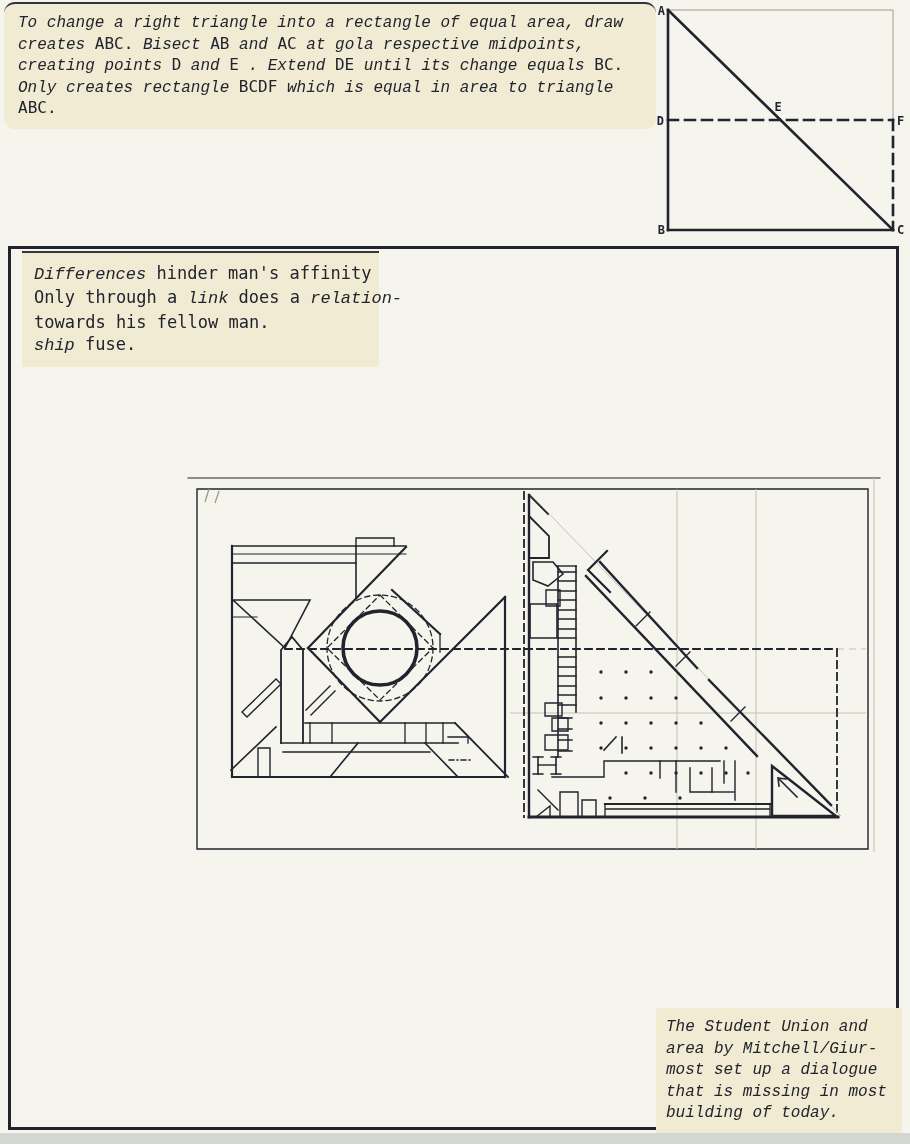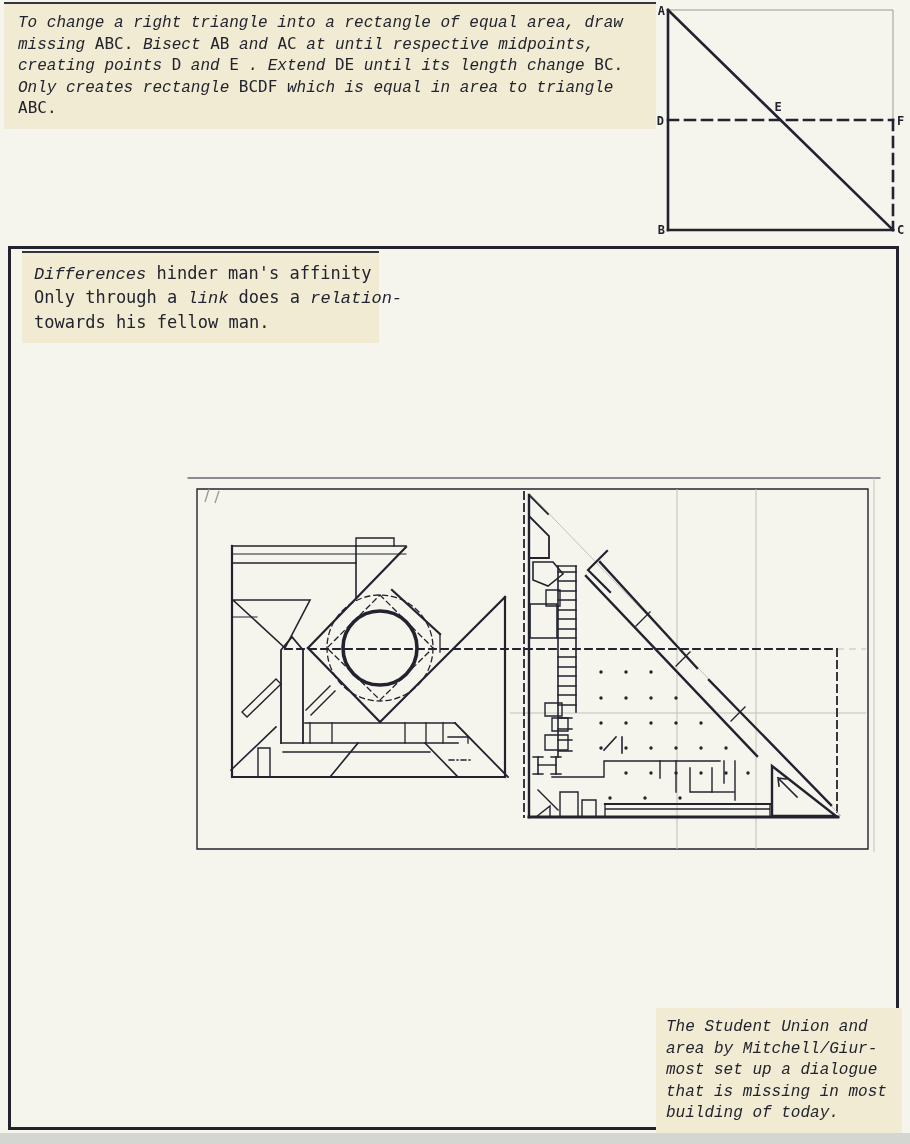--- a/index.html
+++ b/index.html
@@ -7,21 +7,21 @@
     --faint:#c2c2b8; --ghost:#9c9c92; --strip:#d3d6d1; --pencil:#9a9a88;
   }
   html,body{margin:0;padding:0;}
   .page{position:relative;width:910px;height:1144px;background:var(--paper);overflow:hidden;
         font-family:"DejaVu Sans Mono","Liberation Mono",monospace;color:var(--ink);}
   .note{position:absolute;background:var(--cream);box-sizing:border-box;}
   .note .line{white-space:pre;}
   .seg-i{font-style:italic;font-family:"Liberation Mono","DejaVu Sans Mono",monospace;}
   .seg-u{font-style:normal;font-family:"DejaVu Sans Mono","Liberation Mono",monospace;}
   .note-top{left:4px;top:2px;width:652px;padding:8px 8px 10px 14px;border-top:2px solid var(--rule);
-            font-size:16px;line-height:20.6px;}
+            font-size:16px;line-height:20.6px;border-radius:11px;}
   .note-mid{left:22px;top:251px;width:357px;padding:9px 0 10px 12px;border-top:2px solid var(--rule);
             font-size:17px;line-height:22.3px;}
   .note-bottom{left:656px;top:1008px;width:246px;padding:8px 4px 10px 10px;
             font-size:16px;line-height:19.6px;}
   .main-border{position:absolute;left:8px;top:246px;width:891px;height:884px;
             border:3px solid var(--ink);box-sizing:border-box;background:transparent;}
   .edge-strip{position:absolute;left:0;top:1133px;width:910px;height:11px;background:var(--strip);}
   svg{position:absolute;}
   .diagram-svg{left:650px;top:0;}
   .plans-svg{left:185px;top:470px;}
@@ -38,22 +38,22 @@
   .dot{fill:var(--ink);}
   .diag-label{font:700 12px "DejaVu Sans Mono",monospace;fill:var(--ink);}
 </style>
 </head>
 <body>
 
 <div class="page">
 
   <div class="note note-top">
     <div class="line"><span class="seg-i">To change a right triangle into a rectangle of equal area, draw</span></div>
-    <div class="line"><span class="seg-i">missing </span><span class="seg-u">ABC.</span><span class="seg-i"> Bisect </span><span class="seg-u">AB</span><span class="seg-i"> and </span><span class="seg-u">AC</span><span class="seg-i"> at until respective midpoints,</span></div>
-    <div class="line"><span class="seg-i">creating points </span><span class="seg-u">D</span><span class="seg-i"> and </span><span class="seg-u">E</span><span class="seg-i"> . Extend </span><span class="seg-u">DE</span><span class="seg-i"> until its length change </span><span class="seg-u">BC.</span></div>
+    <div class="line"><span class="seg-i">creates </span><span class="seg-u">ABC.</span><span class="seg-i"> Bisect </span><span class="seg-u">AB</span><span class="seg-i"> and </span><span class="seg-u">AC</span><span class="seg-i"> at gola respective midpoints,</span></div>
+    <div class="line"><span class="seg-i">creating points </span><span class="seg-u">D</span><span class="seg-i"> and </span><span class="seg-u">E</span><span class="seg-i"> . Extend </span><span class="seg-u">DE</span><span class="seg-i"> until its change equals </span><span class="seg-u">BC.</span></div>
     <div class="line"><span class="seg-i">Only creates rectangle </span><span class="seg-u">BCDF</span><span class="seg-i"> which is equal in area to triangle</span></div>
     <div class="line"><span class="seg-u">ABC.</span></div>
   </div>
 
   <svg class="diagram-svg" width="260" height="245" viewBox="650 0 260 245">
     <g>
       <line class="ghost" x1="668" y1="10" x2="893" y2="10"></line>
       <line class="ghost" x1="893" y1="10" x2="893" y2="120"></line>
     </g>
     <g>
@@ -74,20 +74,21 @@
       <text class="diag-label" x="897" y="125" text-anchor="start">F</text>
     </g>
   </svg>
 
   <div class="main-border"></div>
 
   <div class="note note-mid">
     <div class="line"><span class="seg-i">Differences</span><span class="seg-u"> hinder man's affinity</span></div>
     <div class="line"><span class="seg-u">Only through a </span><span class="seg-i">link</span><span class="seg-u"> does a </span><span class="seg-i">relation-</span></div>
     <div class="line"><span class="seg-u">towards his fellow man.</span></div>
+    <div class="line"><span class="seg-i">ship</span><span class="seg-u"> fuse.</span></div>
   </div>
 
   <svg class="plans-svg" width="700" height="390" viewBox="185 470 700 390">
 
     <g>
       <line class="sk w1" x1="188" y1="478" x2="880" y2="478"></line>
       <path class="sk w14" d="M197,489 H868 V849 H197 Z"></path>
       <line class="faint" x1="874" y1="478" x2="874" y2="852"></line>
       <line class="faint" x1="677" y1="489" x2="677" y2="849"></line>
       <line class="faint" x1="756" y1="489" x2="756" y2="849"></line>

